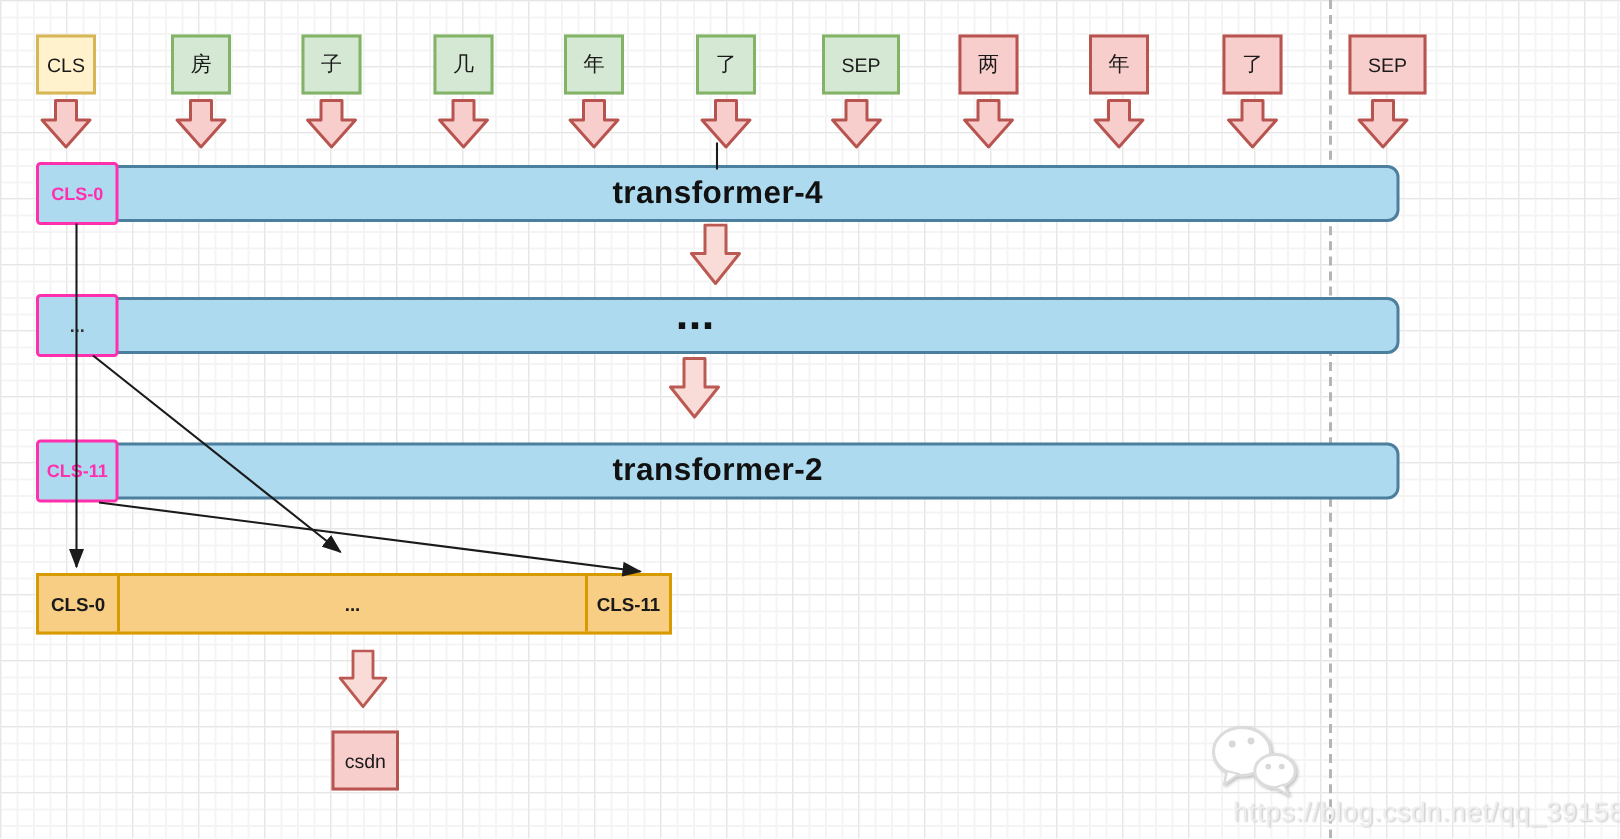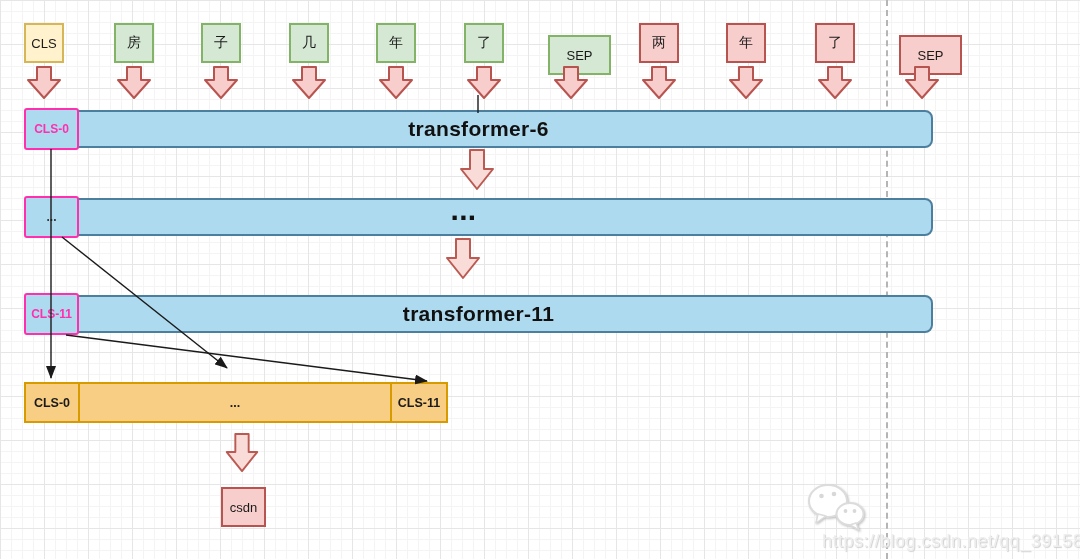--- a/index.html
+++ b/index.html
@@ -19,21 +19,21 @@
     border-left:2px dashed #b5b5b5; z-index:1;
   }
   .token {
     position:absolute; top:23px; width:40px; height:40px; box-sizing:border-box;
     border:2px solid; display:flex; align-items:center; justify-content:center;
     font-size:13px; font-weight:400; color:#1a1a1a; z-index:2;
   }
   .t-yellow { background:#fff2cc; border-color:#d6b656; }
   .t-green  { background:#d5e8d4; border-color:#82b366; }
   .t-red    { background:#f8cecc; border-color:#b85450; }
-  .t-wide   { width:63px;margin-top:12px; }
+  .t-wide   { width:52px; }
   .t-cjk    { font-size:14px; font-weight:400; }
   .arr { position:absolute; z-index:2; }
   .arr use { fill:#f8cecc; stroke:#b85450; stroke-width:2; stroke-linejoin:round; }
   .arr-big use { fill:#f9dbd8; stroke:#bb5a52; }
   .bar {
     position:absolute; left:24px; width:909px; height:38px; box-sizing:border-box;
     background:#aedaf0; border:2px solid #4c7f9e; border-radius:8px;
     display:flex; align-items:center; justify-content:center; z-index:2;
   }
   .bar-label { font-size:21px; font-weight:600; color:#111; letter-spacing:0.3px; }
@@ -131,21 +131,21 @@
       <use href="#blkarrow-s"></use>
     </svg>
   <svg class="arr" width="36" height="34" viewBox="0 0 36 34" style="left:817px;top:66px">
       <use href="#blkarrow-s"></use>
     </svg>
   <svg class="arr" width="36" height="34" viewBox="0 0 36 34" style="left:904px;top:66px">
       <use href="#blkarrow-s"></use>
     </svg>
 
   <div class="bar" style="top:110px">
-    <span class="bar-label">transformer-6</span>
+    <span class="bar-label">transformer-4</span>
   </div>
   <div class="tag" style="top:108px">
     <span>CLS-0</span>
   </div>
 
   <svg class="arr arr-big" width="36" height="42" viewBox="0 0 36 42" style="left:459px;top:149px">
       <use href="#blkarrow-b"></use>
     </svg>
 
   <div class="bar" style="top:198px">
@@ -153,21 +153,21 @@
   </div>
   <div class="tag" style="top:196px">
     <span class="dots-tag">...</span>
   </div>
 
   <svg class="arr arr-big" width="36" height="42" viewBox="0 0 36 42" style="left:445px;top:238px">
       <use href="#blkarrow-b"></use>
     </svg>
 
   <div class="bar" style="top:295px">
-    <span class="bar-label">transformer-11</span>
+    <span class="bar-label">transformer-2</span>
   </div>
   <div class="tag" style="top:293px">
     <span>CLS-11</span>
   </div>
 
   <div class="pooled">
     <div class="cell cell-1">CLS-0</div>
     <div class="cell cell-2">...</div>
     <div class="cell cell-3">CLS-11</div>
   </div>

